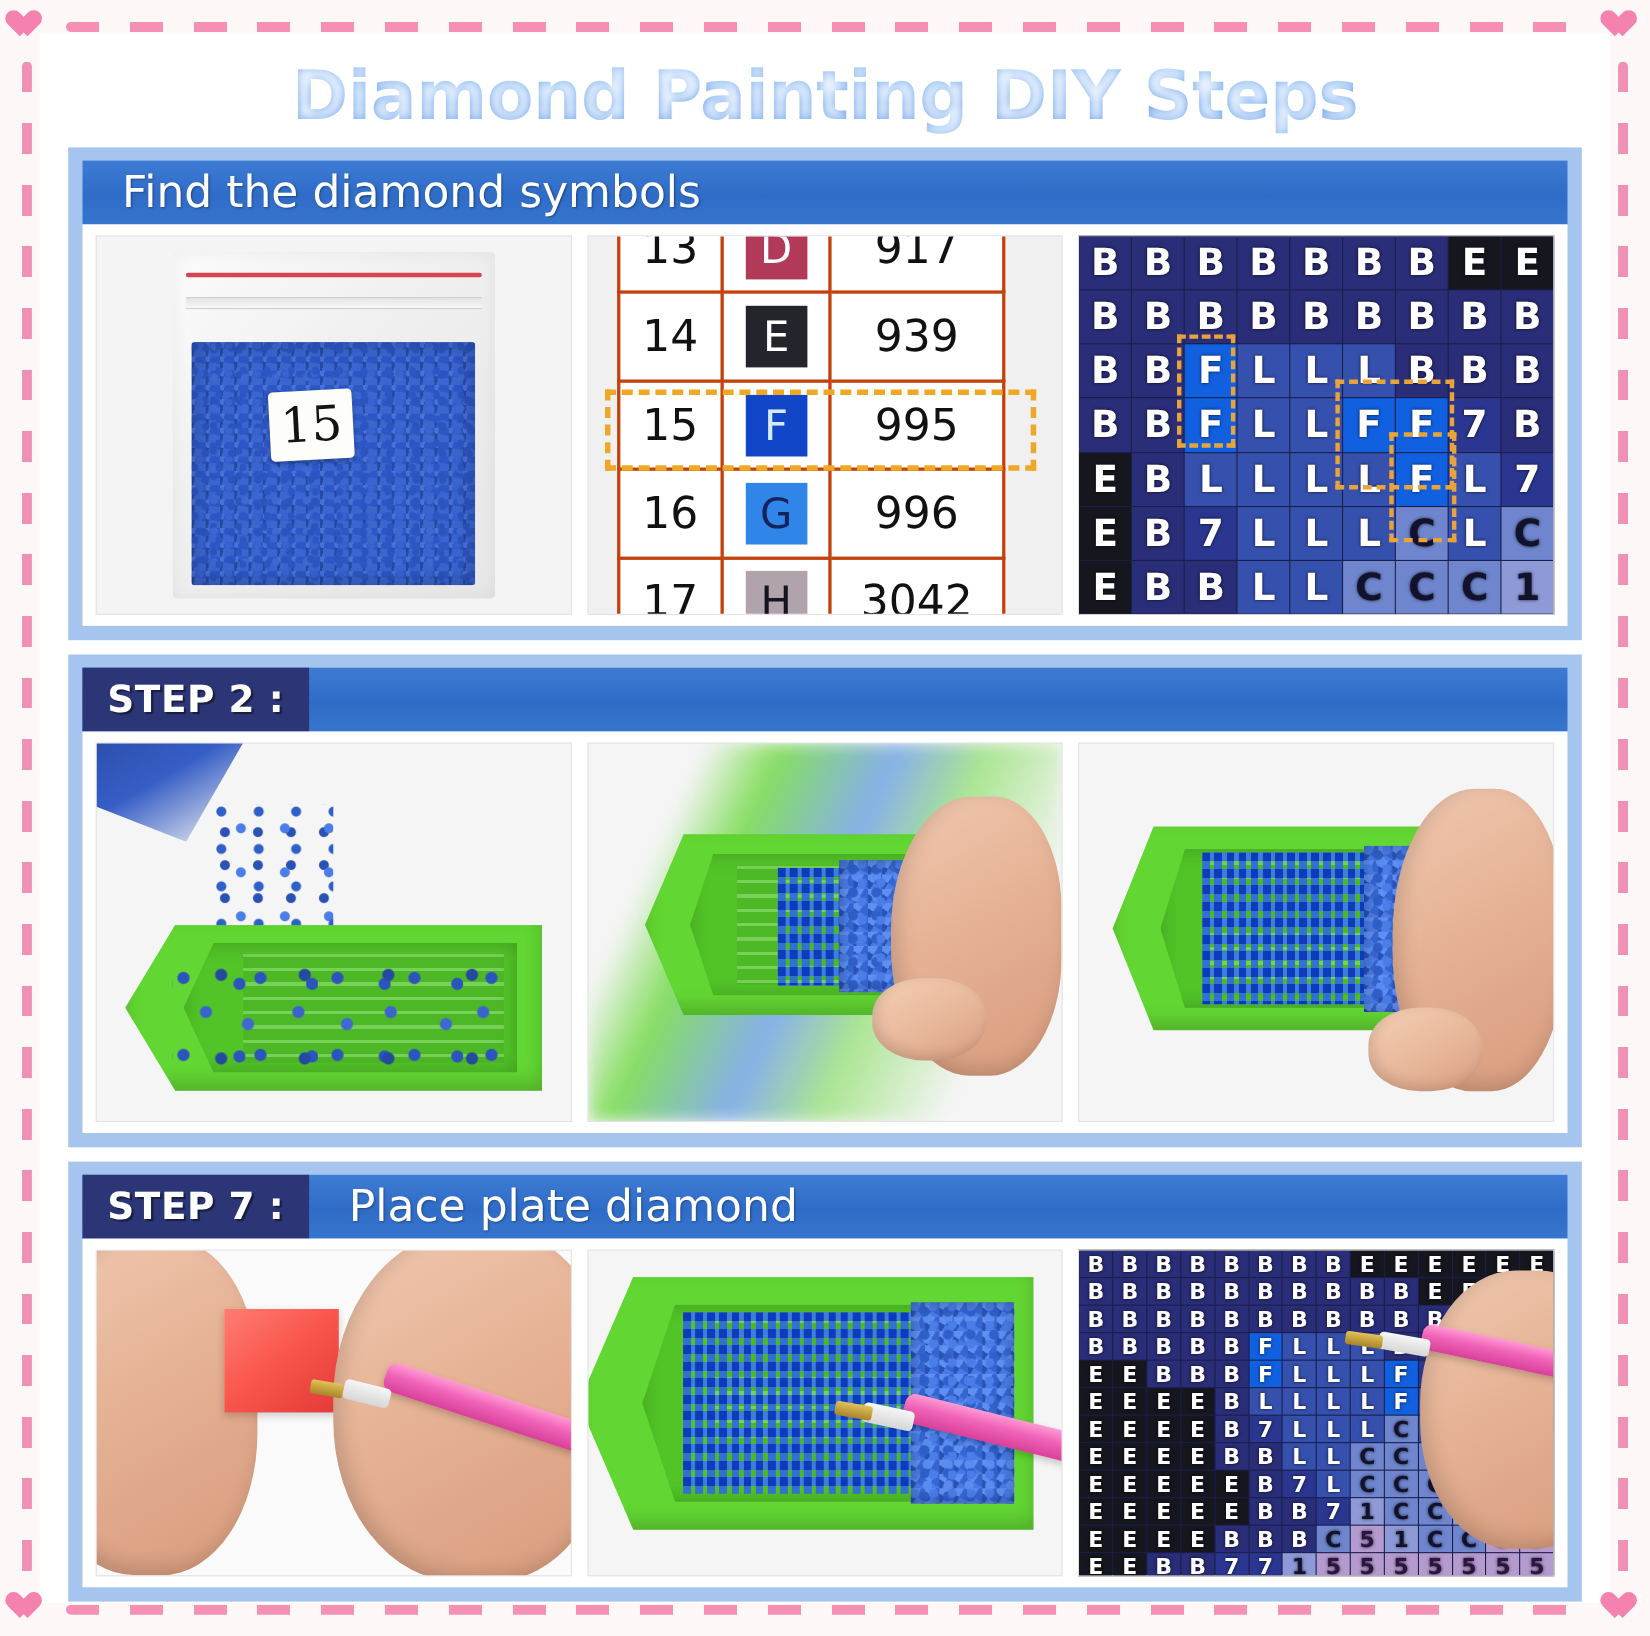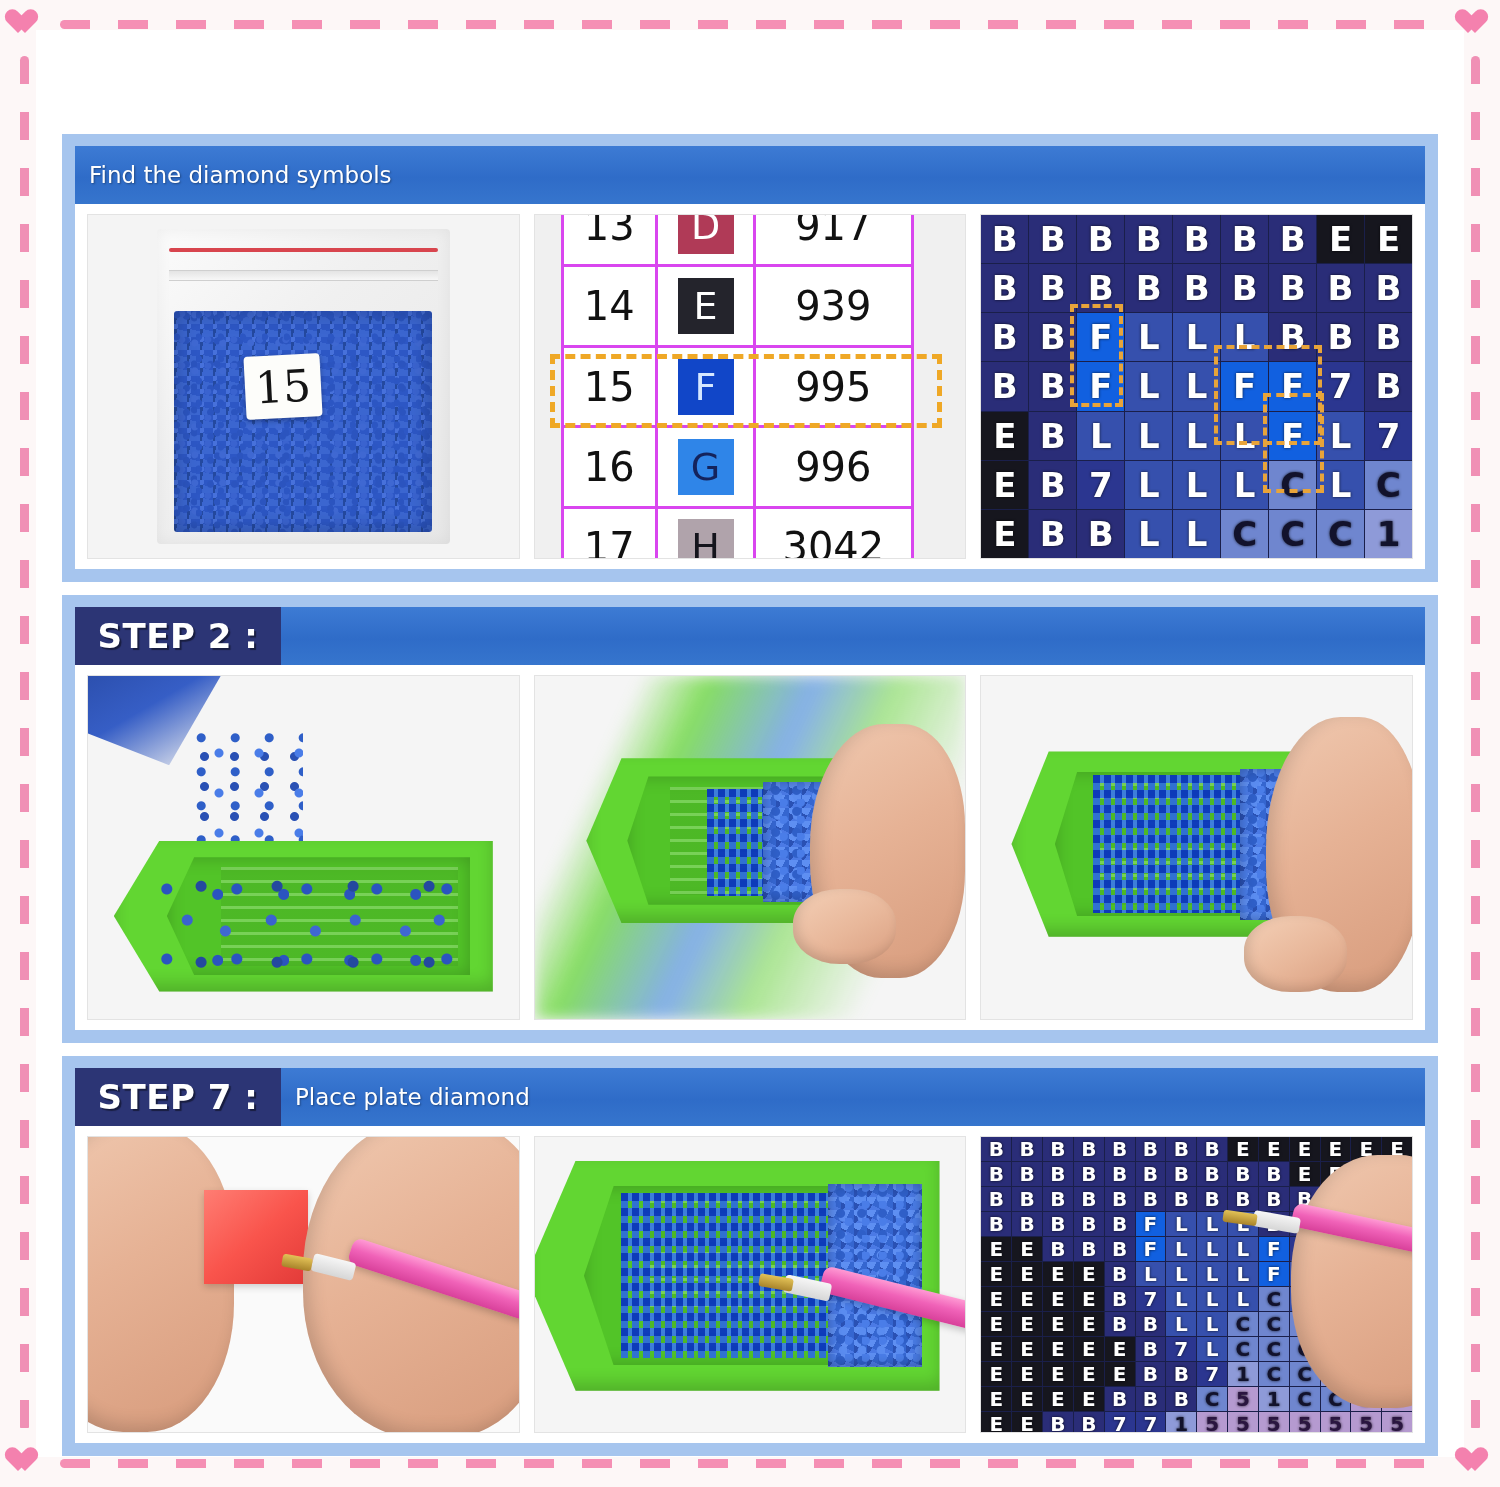--- a/index.html
+++ b/index.html
@@ -114,25 +114,25 @@
     display: flex; align-items: center; justify-content: center;
     font-family: "DejaVu Sans", sans-serif;
     font-weight: 700;
     font-size: 34px;
     letter-spacing: 0.5px;
     text-shadow: 2px 2px 1px rgba(0,0,0,0.45);
   }
   .step-title {
     flex: 1;
     display: flex; align-items: center;
-    padding-left: 14px;
+    padding-left: 36px;
     color: #ffffff;
     font-family: "DejaVu Sans", sans-serif;
     font-weight: 400;
-    font-size: 23px;
+    font-size: 40px;
     text-shadow: 1px 1px 2px rgba(0,0,0,0.35);
   }
 
   .panel-body {
     position: absolute;
     left: 13px; right: 13px;
     top: 70px; bottom: 13px;
     background: #ffffff;
     display: flex;
     gap: 14px;
@@ -194,21 +194,21 @@
   
   .chart-photo { background: #f0f0f0; }
   .chart-tbl {
     position: absolute;
     left: 6%; top: -9%; width: 82%; height: 118%;
     border-collapse: collapse;
     background: #ffffff;
     table-layout: fixed;
   }
   .chart-tbl td {
-    border: 3px solid #d946ef;
+    border: 3px solid #c2410c;
     height: 65px;
     text-align: center;
     vertical-align: middle;
     font-family: "DejaVu Sans", sans-serif;
     font-size: 40px;
     color: #111;
     padding: 0;
     background: #fff;
   }
   .c-idx { width: 27%; }
@@ -378,20 +378,23 @@
   <div class="dash-v dash-left"></div>
   <div class="dash-v dash-right"></div>
   <div class="heart tl"></div>
   <div class="heart tr"></div>
   <div class="heart bl"></div>
   <div class="heart br"></div>
 </div>
 
 <div class="page">
 
+  <div class="title-wrap">
+    <div class="title">Diamond Painting DIY Steps</div>
+  </div>
 
   <div class="panel" id="panel-1">
     <div class="step-header">
       <div class="step-title">Find the diamond symbols</div>
     </div>
     <div class="panel-body">
 
       <div class="photo">
         <div class="bag">
           <div class="bag-zip"></div>

